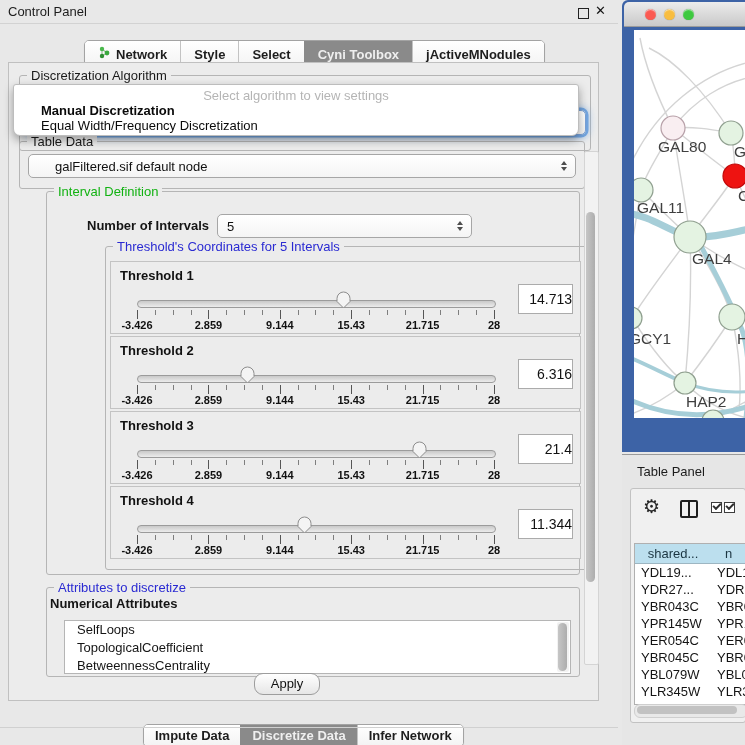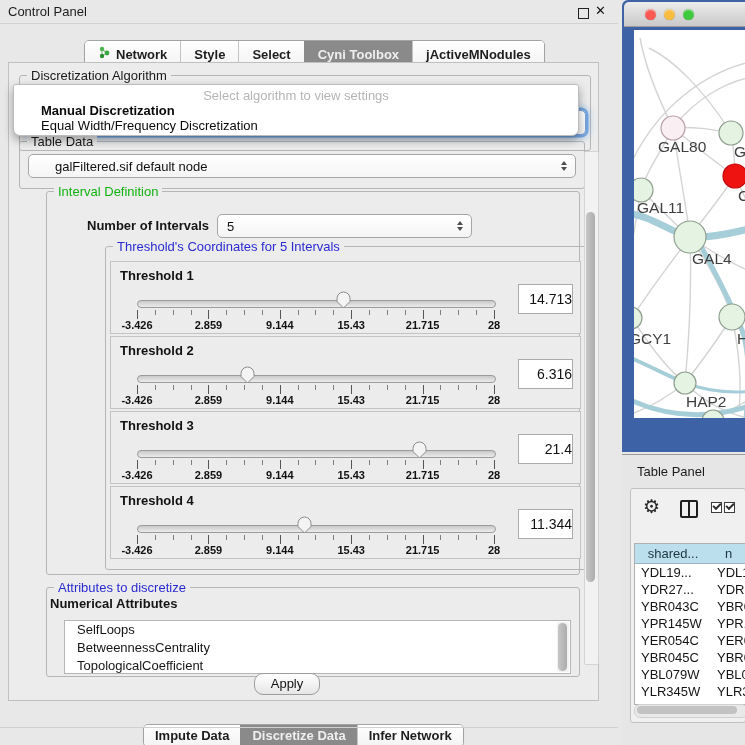--- a/index.html
+++ b/index.html
@@ -232,22 +232,22 @@
             </div>
           </div>
       </div>
     </div>
 
     <div class="grp" style="left:37px;top:524px;width:532px;height:88px;">
       <div class="glabel blue">Attributes to discretize</div>
       <div class="boldlabel" style="left:3px;top:8px;">Numerical Attributes</div>
       <div id="attr-list">
         <div class="attrItem">SelfLoops</div>
+          <div class="attrItem">TopologicalCoefficient</div>
           <div class="attrItem">BetweennessCentrality</div>
-          <div class="attrItem">TopologicalCoefficient</div>
           <div class="vscroll" id="list-scroll">
             <div class="vthumb"></div>
           </div>
       </div>
     </div>
 
     <div class="vscroll" id="main-scroll">
       <div class="vthumb"></div>
     </div>
 

